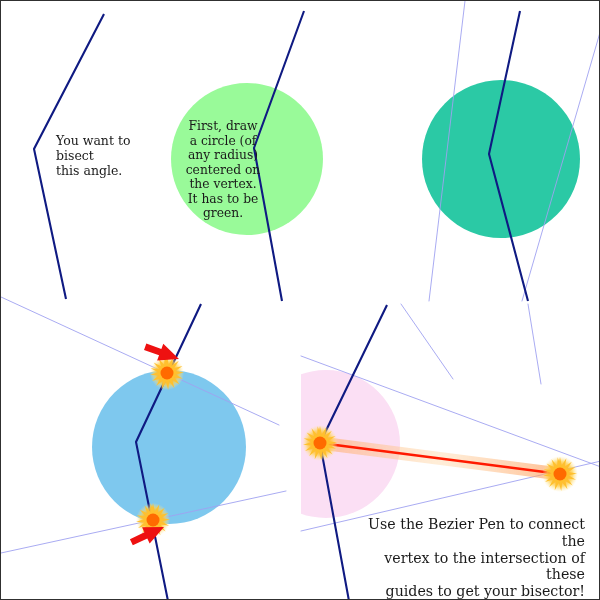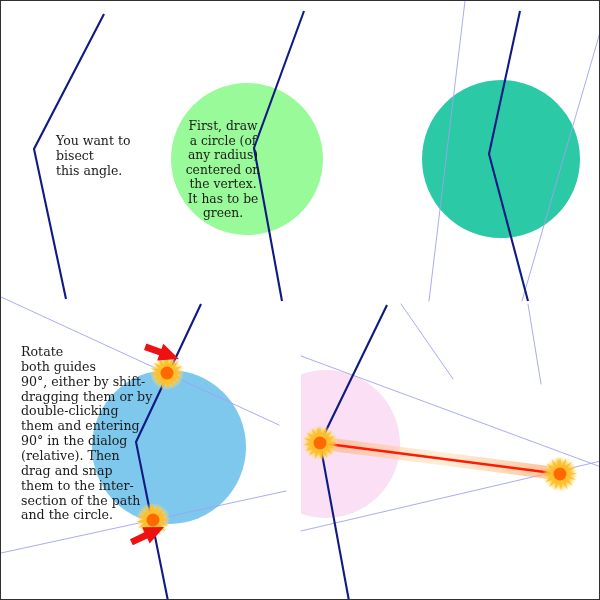--- a/index.html
+++ b/index.html
@@ -235,27 +235,18 @@
 
   <div class="caption" id="cap-p2">First, draw
 a circle (of
 any radius)
 centered on
 the vertex.
 It has to be
 green.</div>
 
 
-  <div class="caption" id="cap-p4">Rotate
-both guides
-90°, either by shift-
-dragging them or by
-double-clicking
-them and entering
-90° in the dialog
-(relative). Then
-drag and snap
-them to the inter-
-section of the path
-and the circle.</div>
-
+
+  <div class="caption" id="cap-p5">Use the Bezier Pen to connect the
+vertex to the intersection of these
+guides to get your bisector!</div>
 
 </div>
 
 </body></html>

